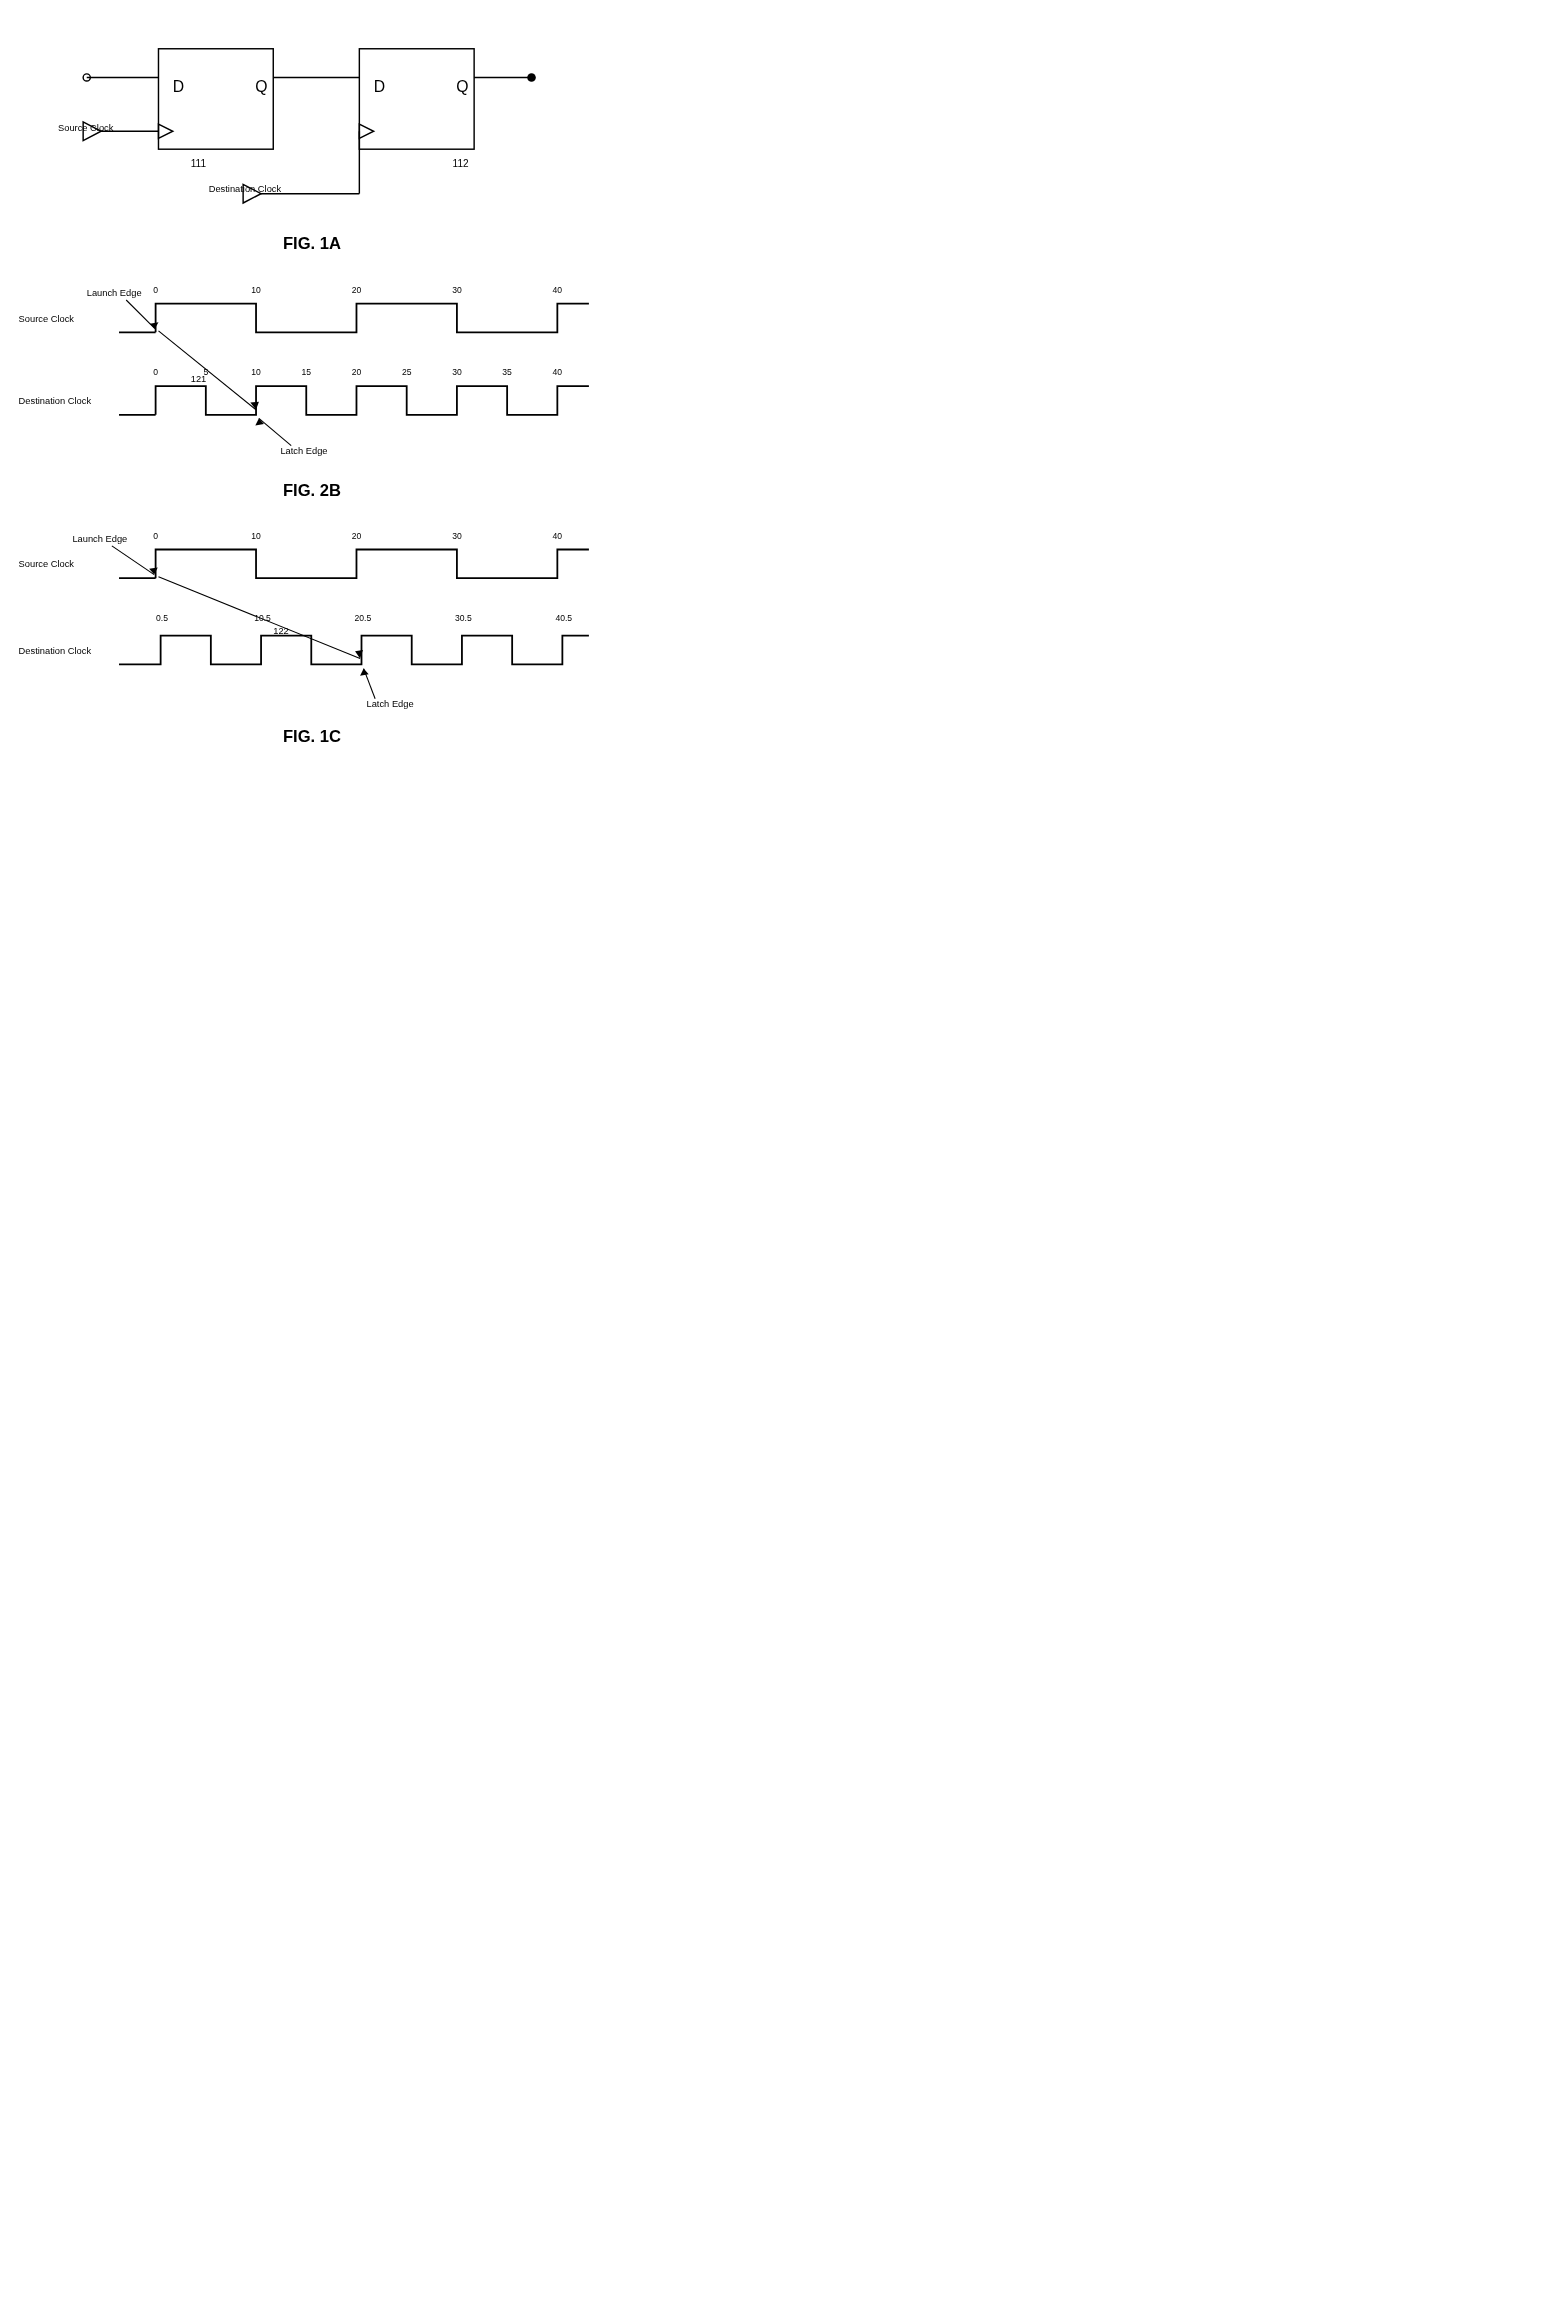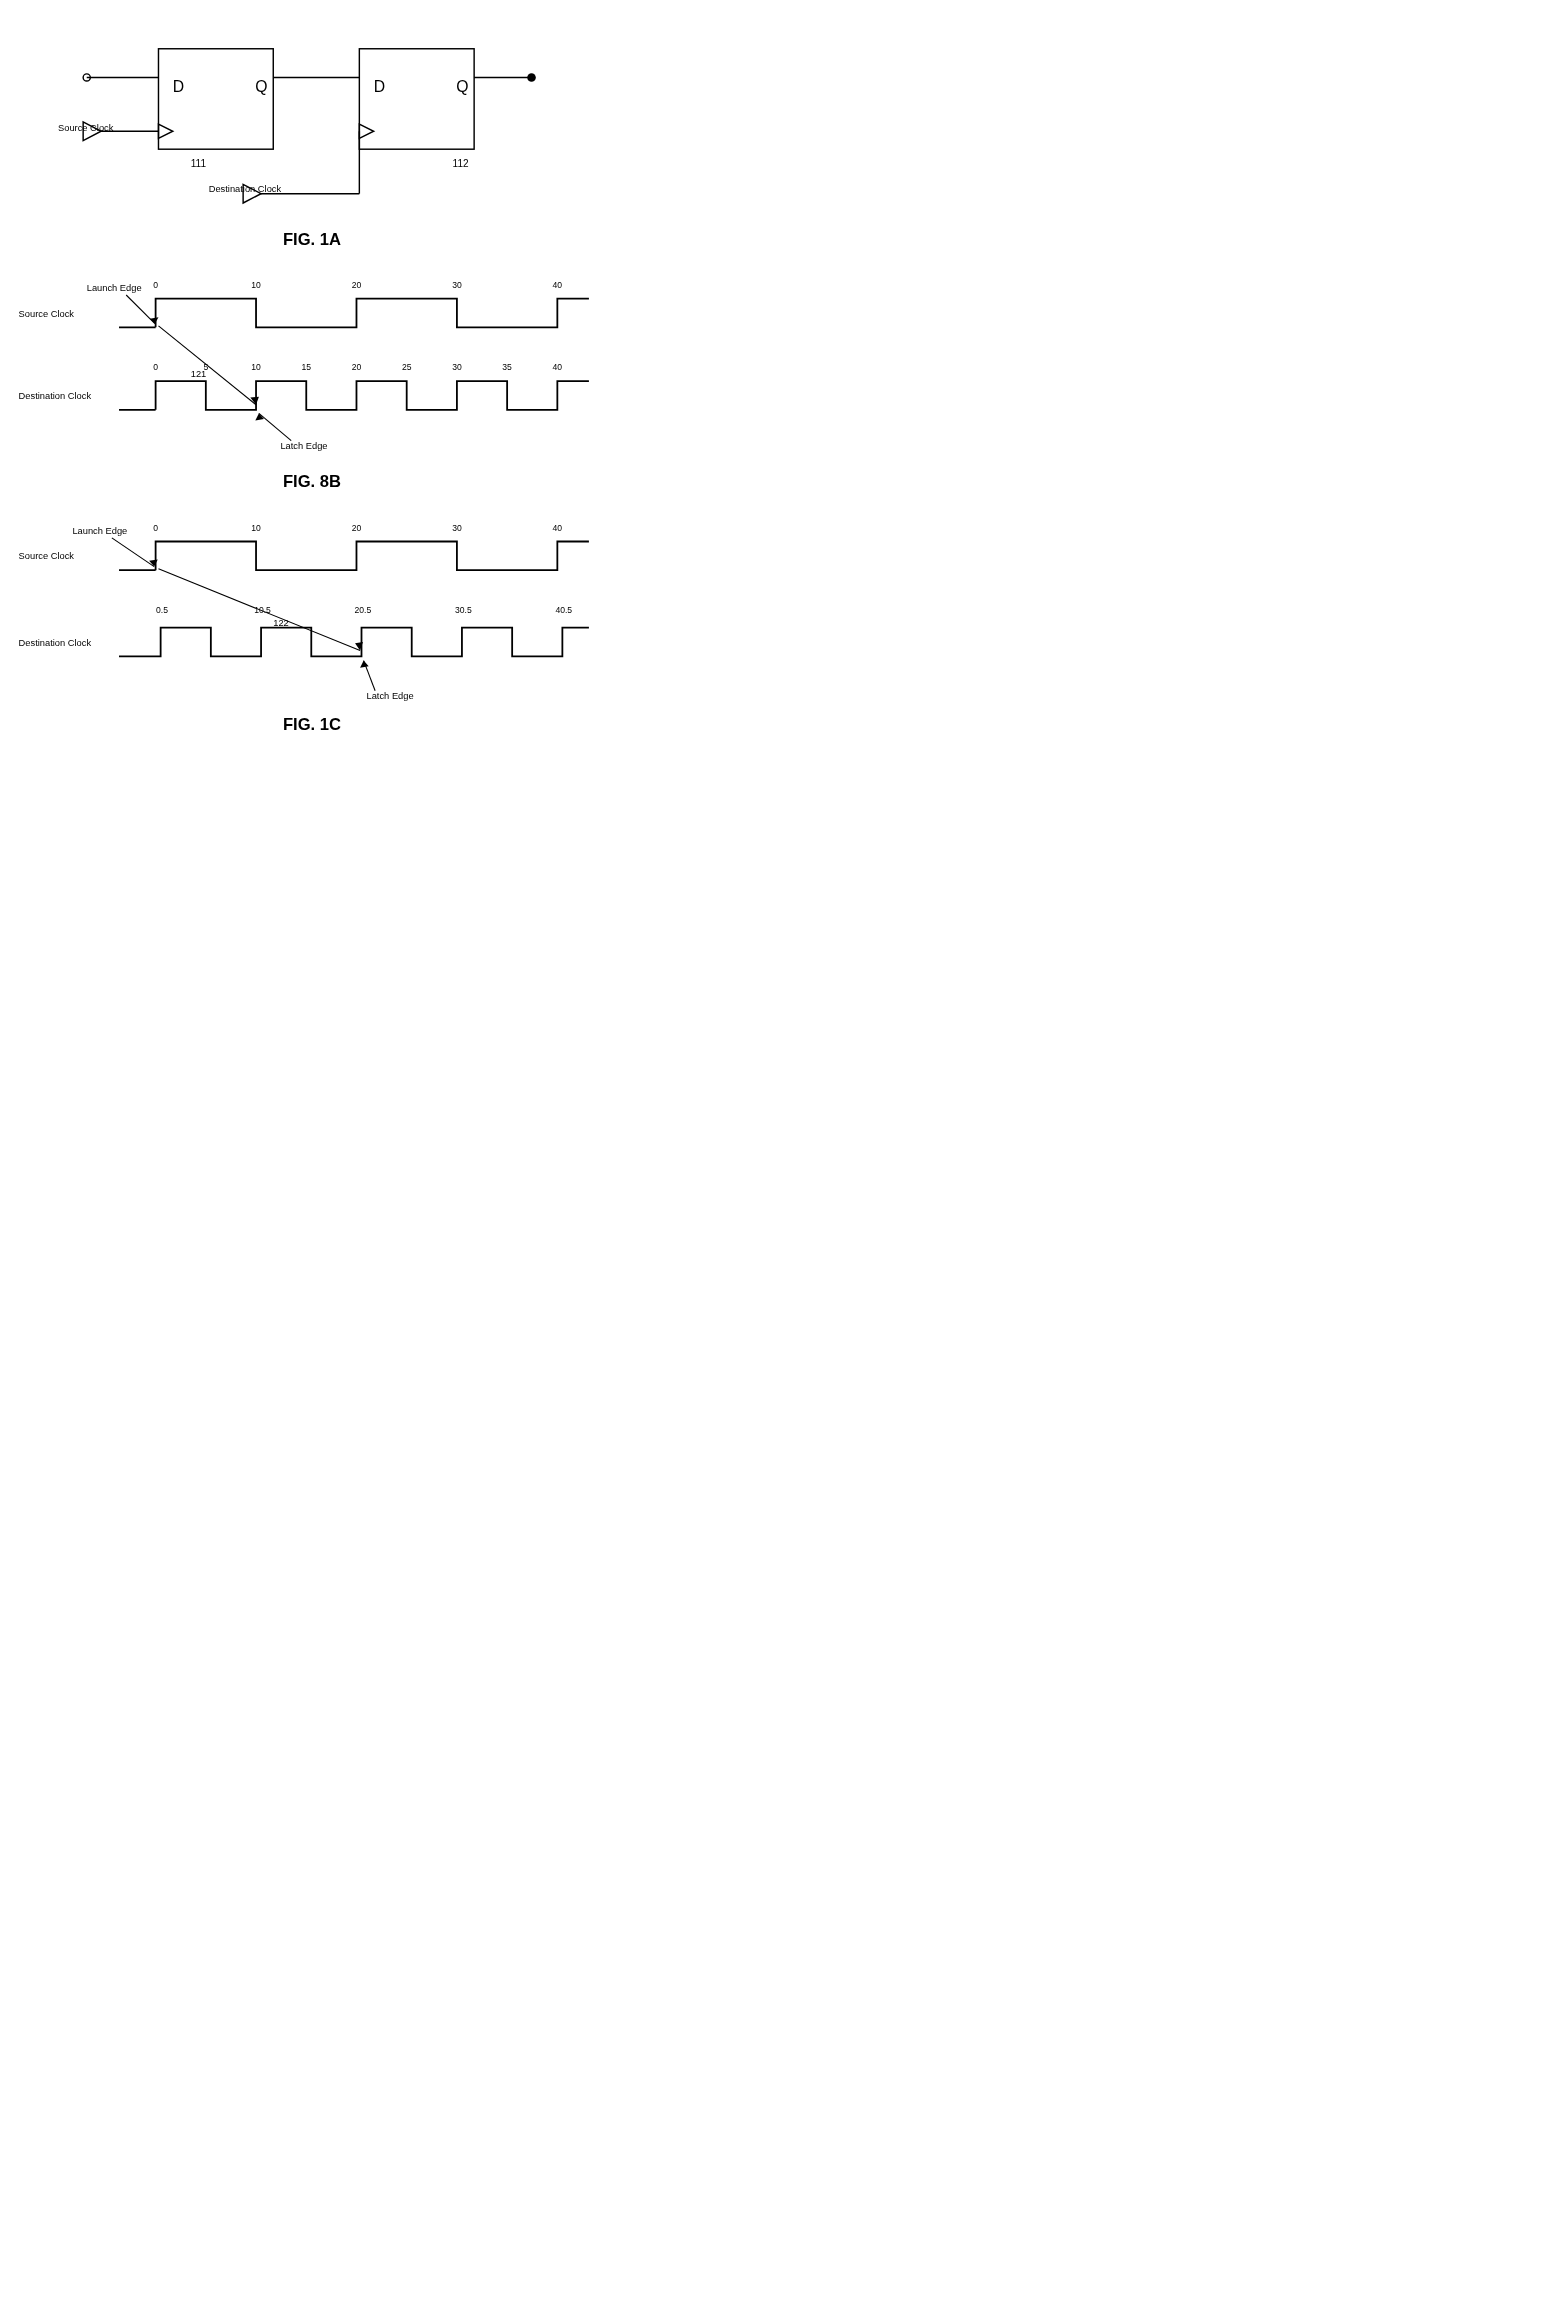--- a/index.html
+++ b/index.html
@@ -10,21 +10,21 @@
       min-height: 928px;
       padding: 15px;
     }
     .figure-section {
       margin-bottom: 22.6px;
     }
     .figure-title {
       text-align: center;
       font-size: 16.6px;
       font-weight: bold;
-      margin-top: 0;
+      margin-top: 8px;
       margin-bottom: 15px;
     }
     
     .fig1a-container {
       position: relative;
       width: 100%;
       height: 211px;
       margin-bottom: 3.8px;
     }
     svg text {
@@ -131,21 +131,21 @@
       <line x1="200" y1="68" x2="336" y2="178" stroke="black" stroke-width="1.5"></line>
       <polygon points="336,178 328,168 340,167" fill="black"></polygon>
       <text x="245" y="140" font-size="13" font-family="Arial">121</text>
 
       <text x="370" y="240" font-size="13" font-family="Arial">Latch Edge</text>
 
       <line x1="385" y1="228" x2="340" y2="190" stroke="black" stroke-width="1.5"></line>
       <polygon points="340,190 347,198 335,200" fill="black"></polygon>
     </svg>
   </div>
-  <div class="figure-title">FIG. 8B</div>
+  <div class="figure-title">FIG. 2B</div>
 </div>
 
 <div class="figure-section">
   <div class="waveform-container">
     <svg width="100%" height="218" viewBox="0 0 828 290">
 
       <text x="5" y="55" font-size="13" font-family="Arial">Source Clock</text>
 
       <text x="196" y="15" font-size="12" font-family="Arial" text-anchor="middle">0</text>
       <text x="336" y="15" font-size="12" font-family="Arial" text-anchor="middle">10</text>

